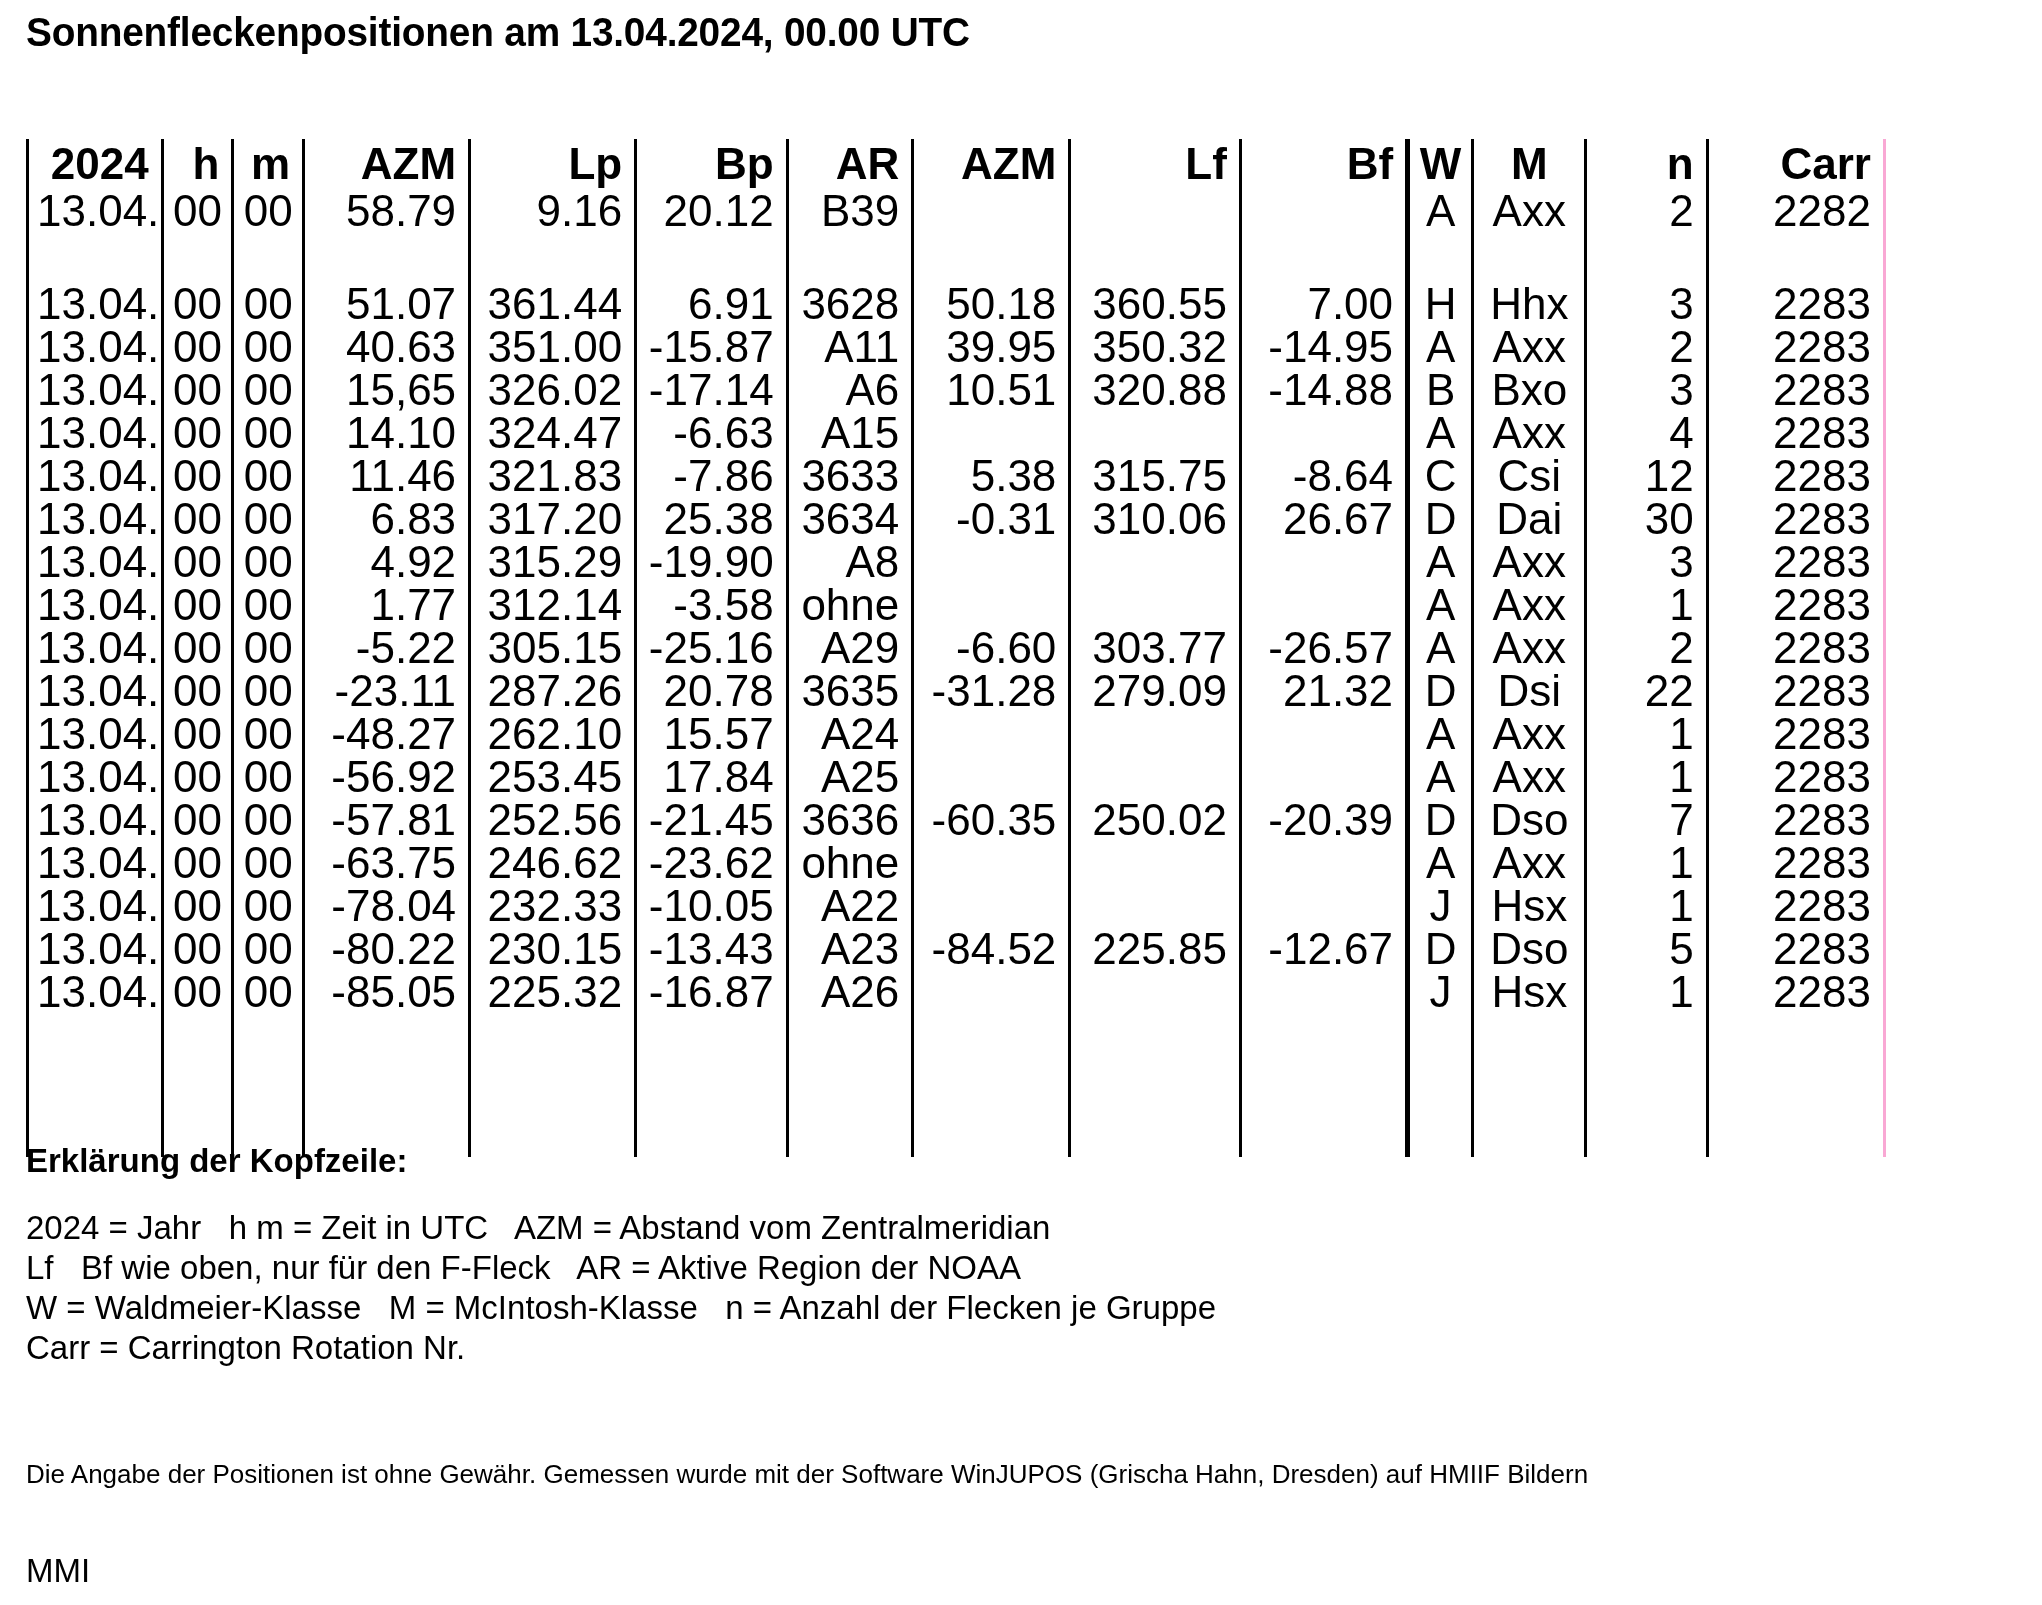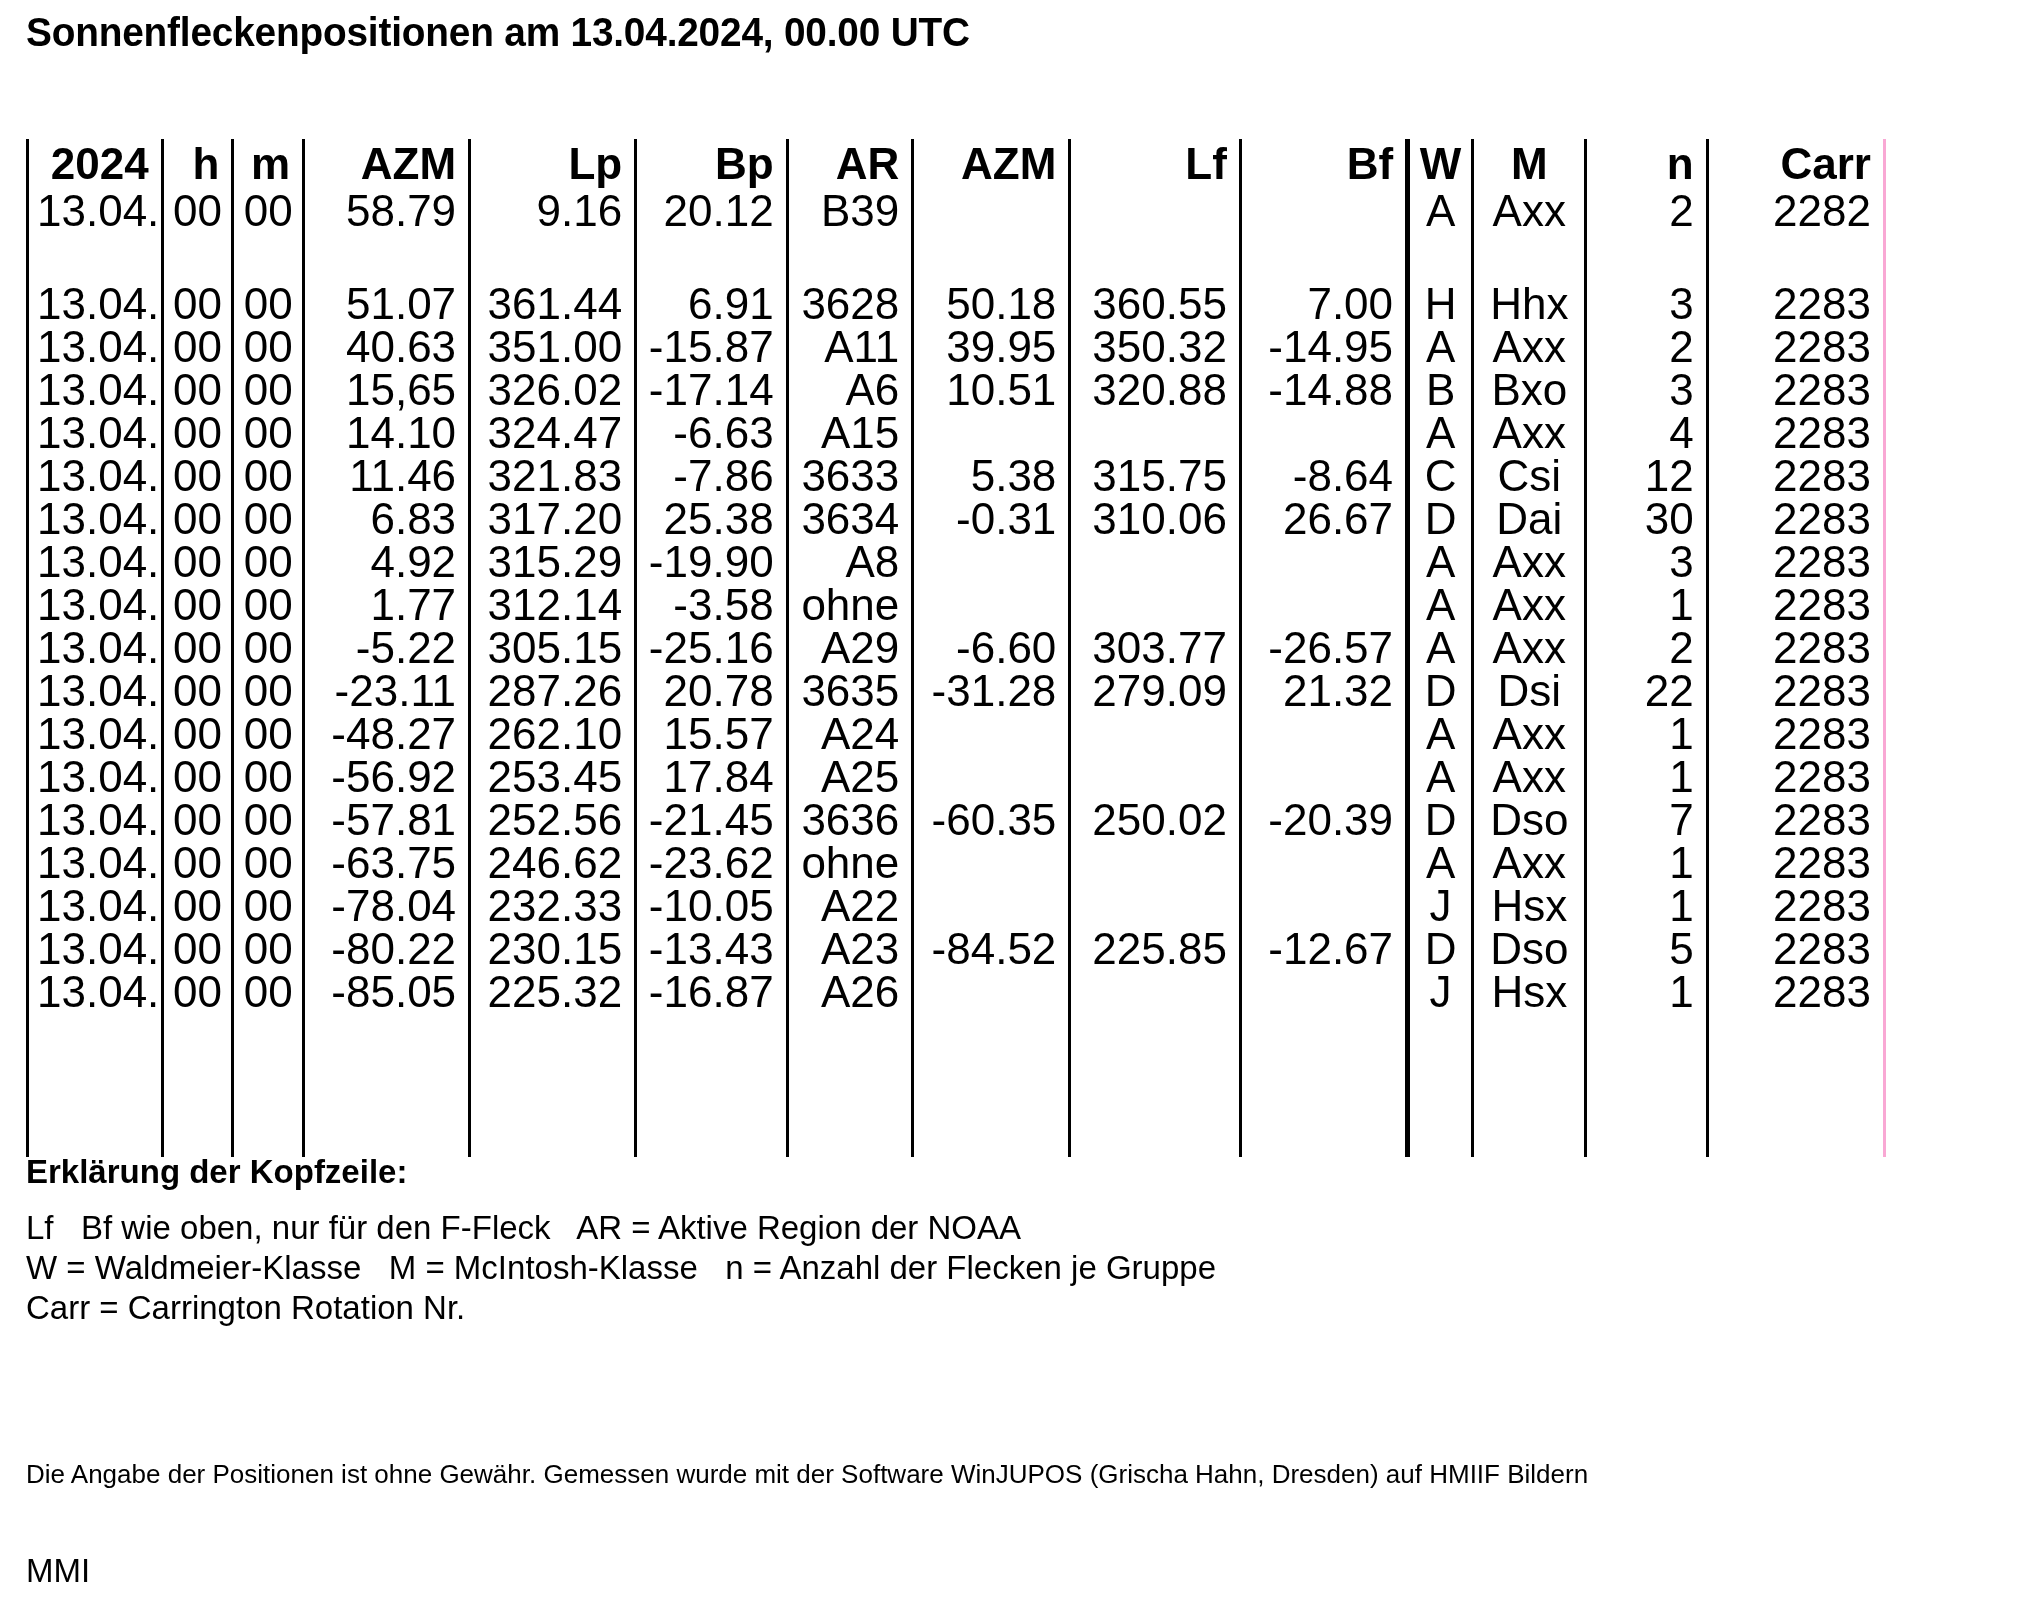--- a/index.html
+++ b/index.html
@@ -107,21 +107,20 @@
   
   .ctr { text-align: center !important; padding-right: 8px !important; }
 
   
   .explain-head {
     position: absolute;
     left: 26px;
     top: 1142px;
     font-size: 33px;
     font-weight: bold;
-    margin-top: 11px;
   }
   .explain-lines {
     position: absolute;
     left: 26px;
     top: 1208px;
     font-size: 33px;
     line-height: 40px;
   }
   .explain-lines div { white-space: pre; }
 
@@ -537,20 +536,21 @@
             <td>&nbsp;</td>
             <td>&nbsp;</td>
             <td>&nbsp;</td>
           </tr>
         </tbody>
     </table>
   </div>
 
   <div class="explain-head">Erklärung der Kopfzeile:</div>
   <div class="explain-lines" id="explain-lines">
+      <div>2024 = Jahr   h m = Zeit in UTC   AZM = Abstand vom Zentralmeridian</div>
       <div>Lf   Bf wie oben, nur für den F-Fleck   AR = Aktive Region der NOAA</div>
       <div>W = Waldmeier-Klasse   M = McIntosh-Klasse   n = Anzahl der Flecken je Gruppe</div>
       <div>Carr = Carrington Rotation Nr.</div>
     </div>
 
   <div class="disclaimer" id="disclaimer">
       <div>Die Angabe der Positionen ist ohne Gewähr. Gemessen wurde mit der Software WinJUPOS (Grischa Hahn, Dresden) auf HMIIF Bildern</div>
     </div>
 
   <div class="signature">MMI</div>

